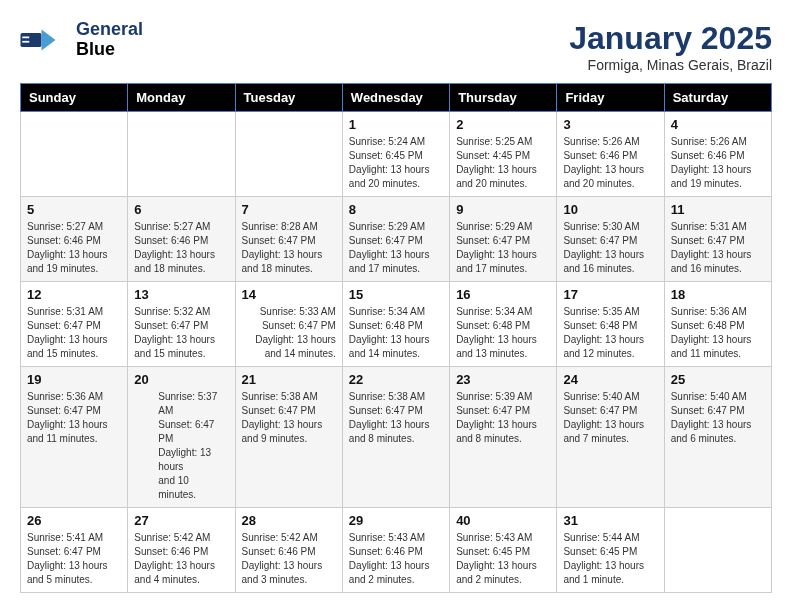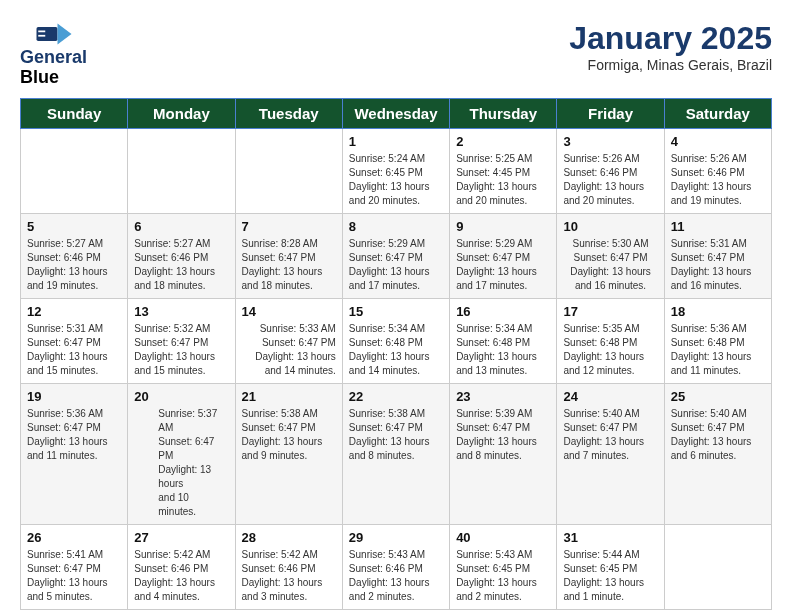--- a/index.html
+++ b/index.html
@@ -12,22 +12,21 @@
     }
     .header {
       display: flex;
       align-items: flex-start;
       justify-content: space-between;
       margin-bottom: 10px;
     }
     .logo {
       display: flex;
       align-items: center;
-      gap: 0;
-      flex-direction: column;
+      gap: 20px;
     }
     .logo-text {
       font-size: 18px;
       font-weight: bold;
       color: #1a3a6b;
       line-height: 1.1;
     }
     .logo-text span {
       color: #000000;
     }
@@ -46,25 +45,25 @@
     .subtitle {
       font-size: 14px;
       color: #333;
     }
     .calendar {
       width: 100%;
       border-collapse: collapse;
       border: 1px solid #ccc;
     }
     .calendar th {
-      background: #14532d;
+      background: #000000;
       color: #fff;
-      font-size: 15px;
+      font-size: 13px;
       padding: 6px 8px;
-      text-align: center;
+      text-align: left;
       border: 1px solid #4a7fd0;
     }
     .calendar td {
       width: calc(100% / 7);
       vertical-align: top;
       padding: 5px 6px;
       border: 1px solid #ccc;
       font-size: 10.5px;
       color: #333;
       min-height: 80px;
@@ -188,21 +187,21 @@
         </td>
         <td>
           <span class="day-num">9</span>
           <div class="day-info" style="white-space: pre-line;">Sunrise: 5:29 AM
 Sunset: 6:47 PM
 Daylight: 13 hours
 and 17 minutes.</div>
         </td>
         <td>
           <span class="day-num">10</span>
-          <div class="day-info" style="white-space: pre-line; text-align: center;">Sunrise: 5:30 AM
+          <div class="day-info" style="white-space: pre-line;">Sunrise: 5:30 AM
 Sunset: 6:47 PM
 Daylight: 13 hours
 and 16 minutes.</div>
         </td>
         <td>
           <span class="day-num">11</span>
           <div class="day-info" style="white-space: pre-line;">Sunrise: 5:31 AM
 Sunset: 6:47 PM
 Daylight: 13 hours
 and 16 minutes.</div>

